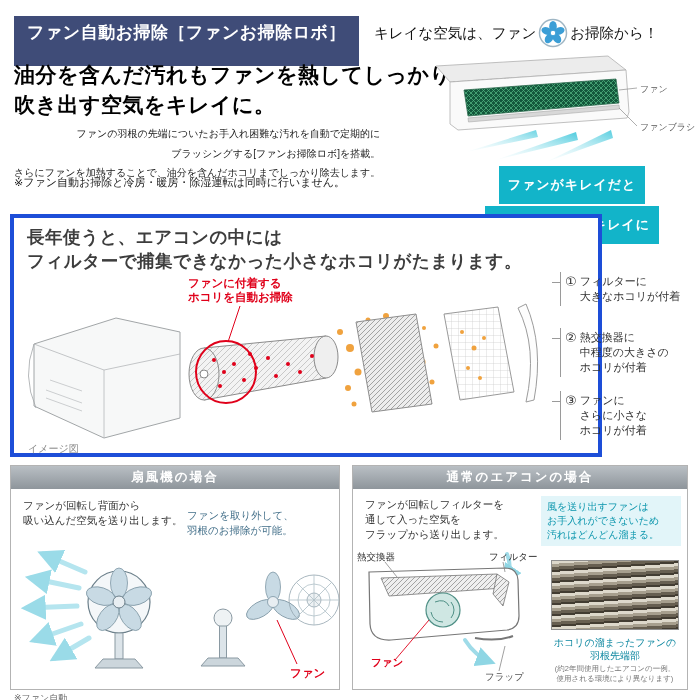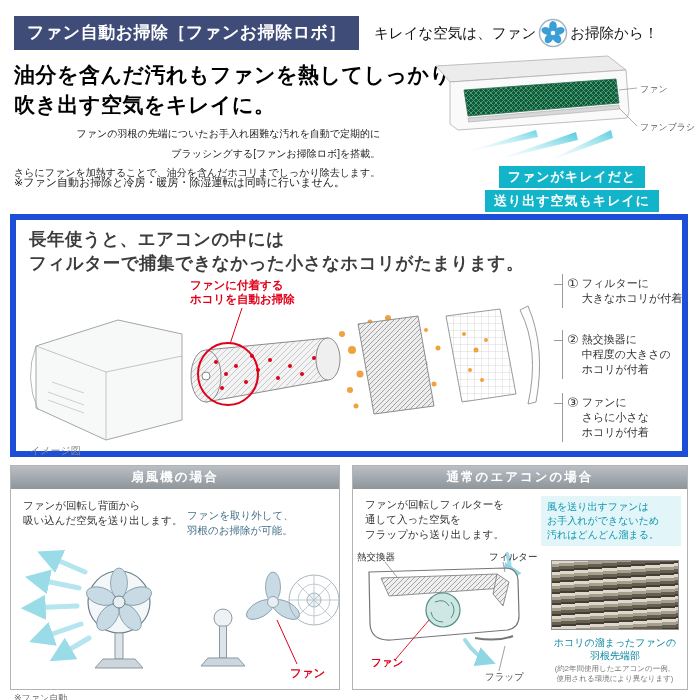--- a/index.html
+++ b/index.html
@@ -1,37 +1,37 @@
 <!DOCTYPE html>
 <html><head>
 <meta charset="utf-8">
 <style>
   html,body{margin:0;padding:0;}
   body{width:700px;height:700px;overflow:hidden;background:#fff;
        font-family:"Liberation Sans","DejaVu Sans",sans-serif;color:#111;}
   .page{position:relative;width:700px;height:700px;background:#fff;}
 
-  .title-badge{position:absolute;left:14px;top:16px;height:34px;line-height:34px;
+  .title-badge{position:absolute;left:14px;top:16px;height:50px;line-height:34px;
        padding:0 13px;background:#3f4c78;color:#fff;font-size:17px;font-weight:bold;letter-spacing:.5px;}
   .tagline{position:absolute;left:374px;top:18px;display:flex;align-items:center;gap:2px;
        font-size:14.5px;color:#111;white-space:nowrap;}
   .fan-icon svg{display:block;}
 
   .headline{position:absolute;left:14px;top:60px;font-size:21px;font-weight:600;
        color:#000;line-height:30px;letter-spacing:.5px;}
   .body-text{position:absolute;left:14px;top:124px;font-size:10px;color:#1a1a1a;line-height:19.5px;text-align:right;}
   .note{position:absolute;left:14px;top:175px;font-size:11px;color:#1a1a1a;}
 
   .ac-figure{position:absolute;left:426px;top:48px;}
   .cyan-caption{position:absolute;left:452px;top:166px;width:240px;text-align:center;}
   .cyan-caption .chip{display:inline-block;background:#12b4c9;color:#fff;font-size:13px;
-       font-weight:bold;padding:2px 9px;margin-bottom:2px;letter-spacing:1px;}
-
-  .mid-box{position:absolute;left:10px;top:214px;width:678px;height:243px;
-       border:6px solid #1d4ed8;box-sizing:border-box;background:#fff;}
+       font-weight:bold;padding:10px 9px;margin-bottom:2px;letter-spacing:1px;}
+
+  .mid-box{position:absolute;left:10px;top:214px;width:592px;height:243px;
+       border:4px solid #1d4ed8;box-sizing:border-box;background:#fff;}
   .mid-title{position:absolute;left:13px;top:7px;font-size:17.5px;font-weight:bold;
        color:#3d3d3d;line-height:24px;letter-spacing:.5px;}
   .mid-svg{position:absolute;left:4px;top:54px;}
   .num-col{position:absolute;left:546px;top:54px;width:126px;}
   .num-item{position:relative;border-left:1px solid #9a9a9a;padding:2px 0 2px 4px;display:flex;gap:3px;}
   .num-item::before{content:"";position:absolute;left:-9px;top:10px;width:9px;border-top:1px solid #9a9a9a;}
   .num-item .n{font-size:13px;color:#333;line-height:15px;}
   .num-item .t{font-size:11px;color:#333;line-height:15px;}
   .num-item.i1{margin-bottom:22px;}
   .num-item.i2{margin-bottom:14px;}

